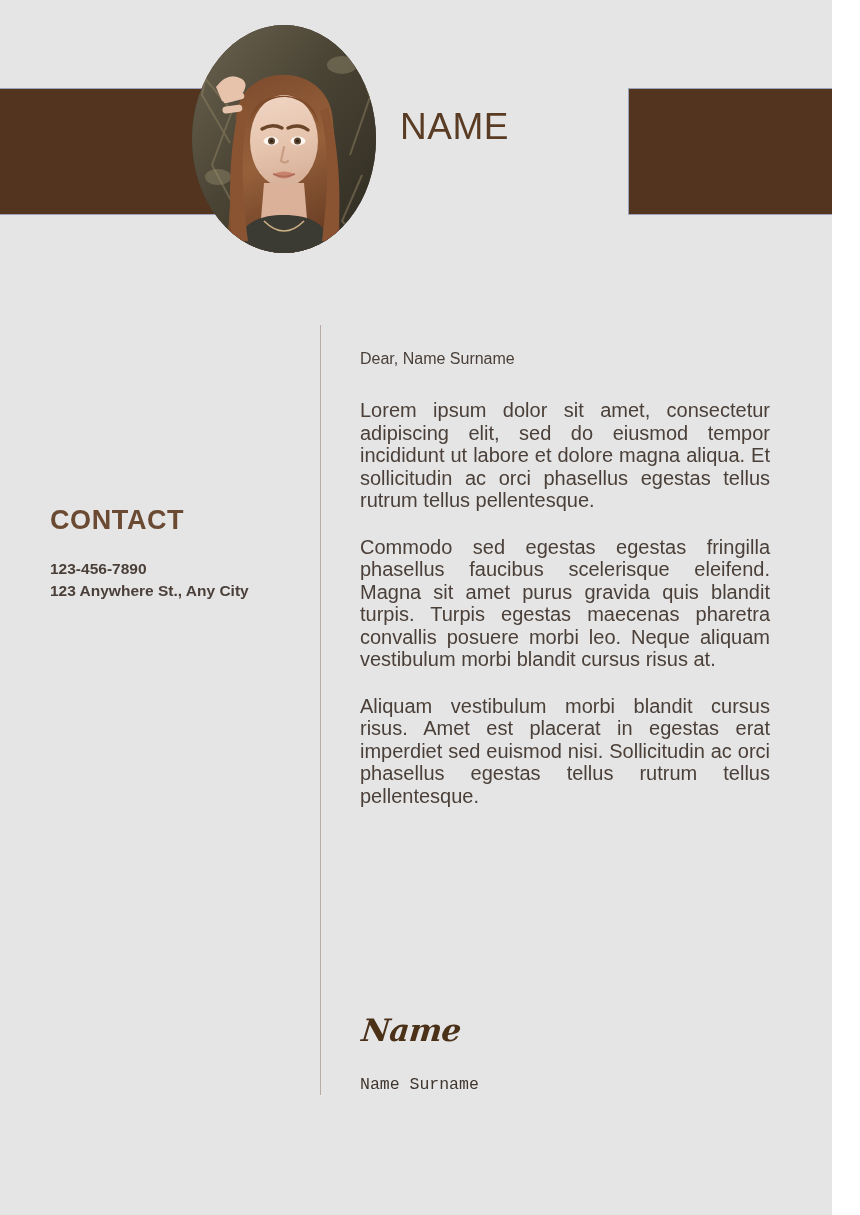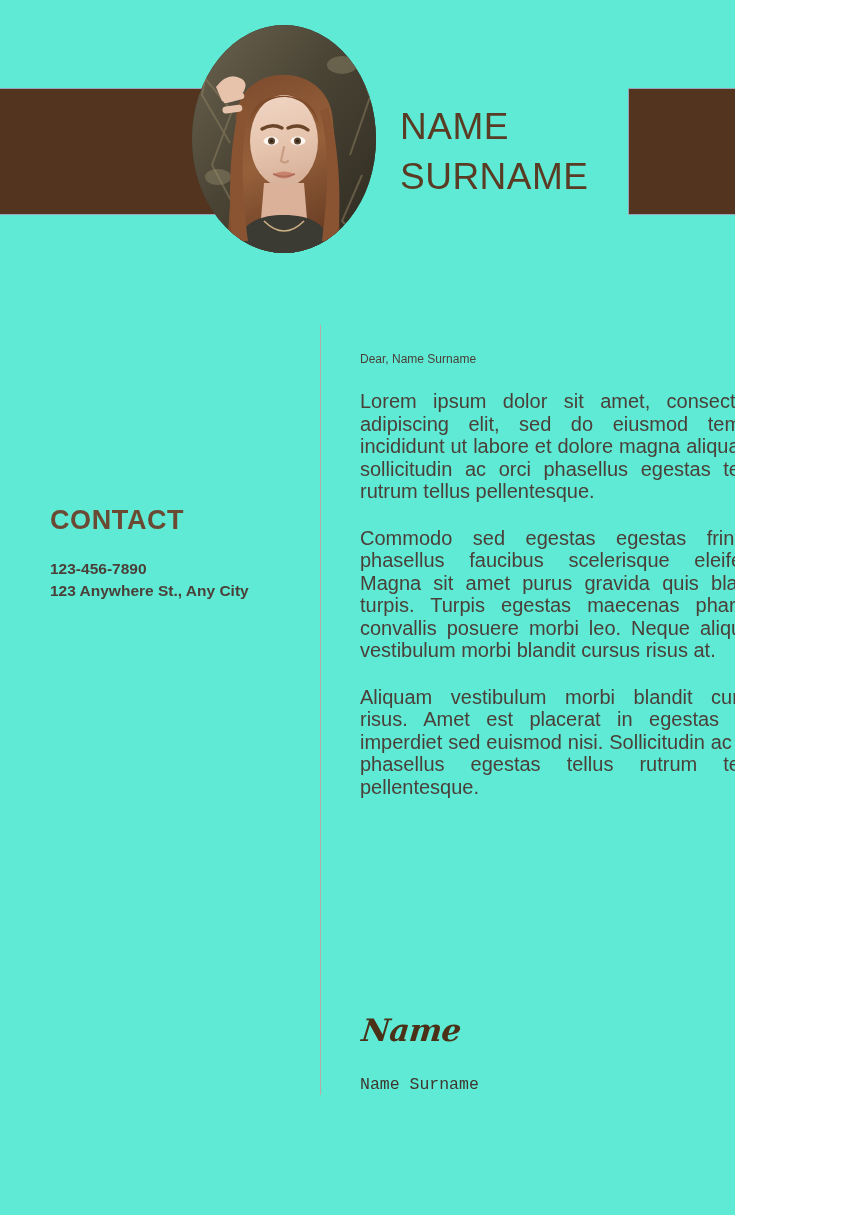--- a/index.html
+++ b/index.html
@@ -7,23 +7,23 @@
     margin: 0;
     padding: 0;
     background: #ffffff;
   }
   body {
     font-family: "Liberation Sans", "DejaVu Sans", sans-serif;
   }
 
   .page {
     position: relative;
-    width: 735px;
+    width: 832px;
     height: 1215px;
-    background: #5eead4;
+    background: #e5e5e5;
     overflow: hidden;
     box-sizing: border-box;
   }
 
   
   .header {
     position: absolute;
     left: 0;
     top: 0;
     width: 860px;
@@ -119,24 +119,24 @@
   }
 
   
   .letter {
     position: absolute;
     left: 360px;
     top: 348px;
     width: 410px;
   }
   .salutation {
-    font-size: 12px;
+    font-size: 16px;
     line-height: 22px;
     color: #4b4039;
-    margin-bottom: 20px;
+    margin-bottom: 29px;
   }
   .para {
     font-size: 20px;
     line-height: 22.5px;
     color: #4b4039;
     text-align: justify;
     text-justify: inter-word;
     margin: 0 0 24px 0;
   }
   .para:last-of-type { margin-bottom: 4px; }
@@ -244,21 +244,20 @@
           <rect x="30" y="72" width="22" height="7" rx="3.5" transform="rotate(-14 30 72)"></rect>
           <rect x="30" y="82" width="20" height="7" rx="3.5" transform="rotate(-8 30 82)"></rect>
         </g>
 
         <path d="M72 196 q20 20 40 0" stroke="#cdb184" stroke-width="1.6" fill="none"></path>
       </svg>
     </div>
 
     <div class="name-block">
       <div class="name-line">NAME</div>
-      <div class="name-line">SURNAME</div>
     </div>
   </div>
 
   <div class="divider"></div>
 
   <div class="contact">
     <div class="contact-title">CONTACT</div>
     <ul class="contact-list">
       <li>123-456-7890</li>
       <li>123 Anywhere St., Any City</li>

